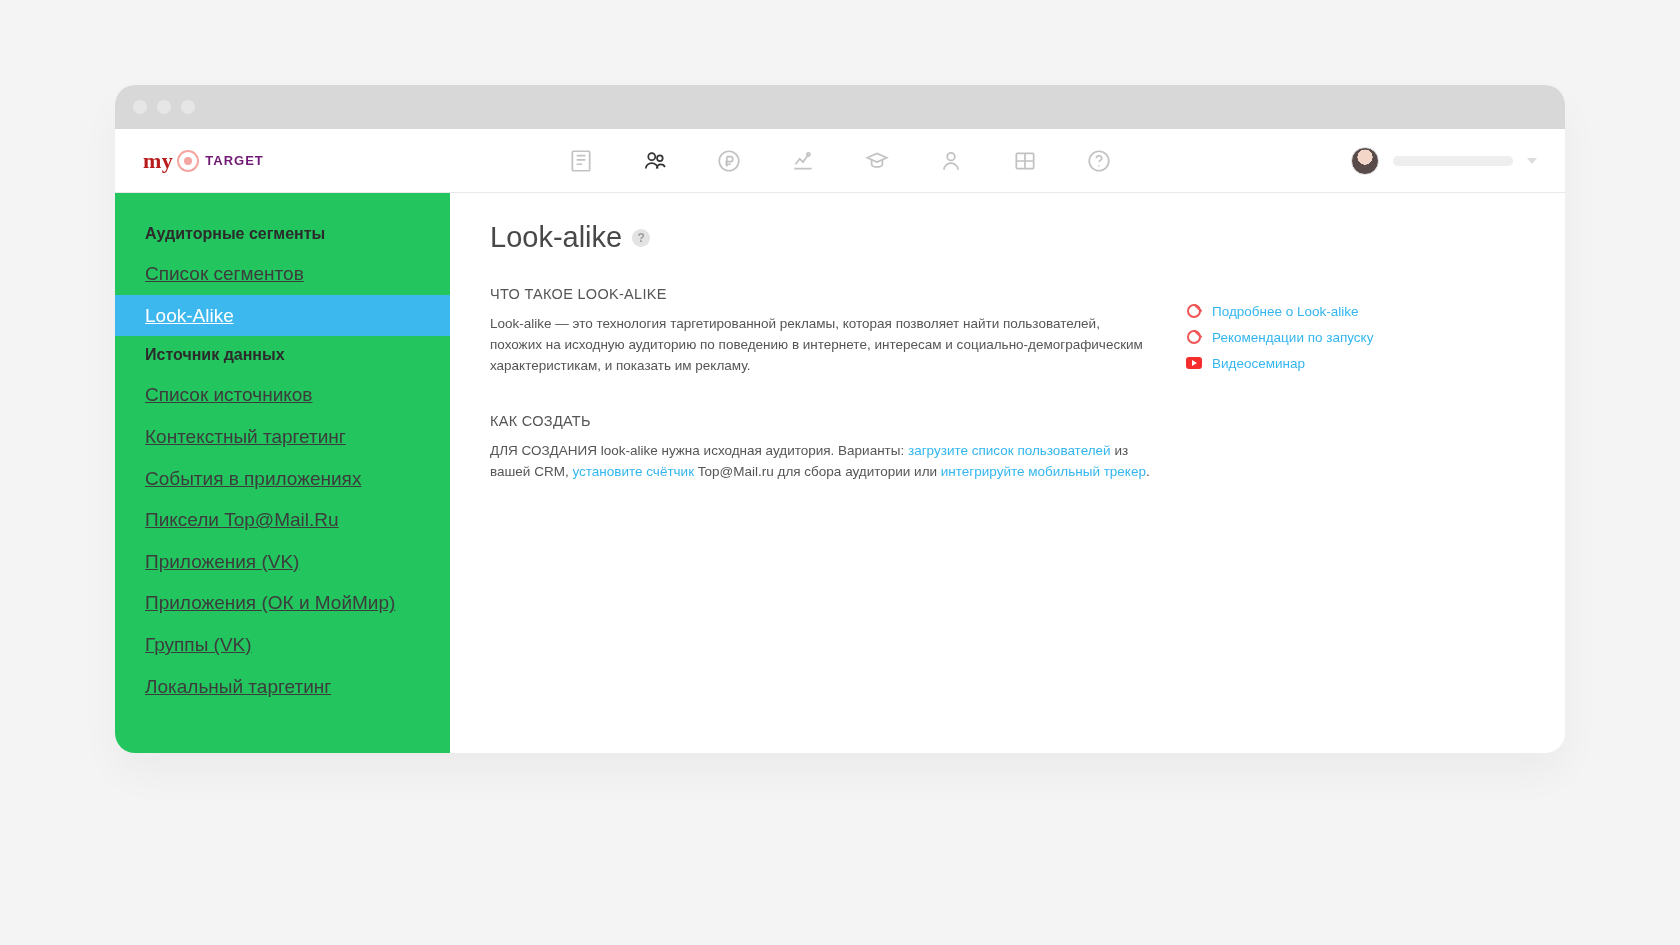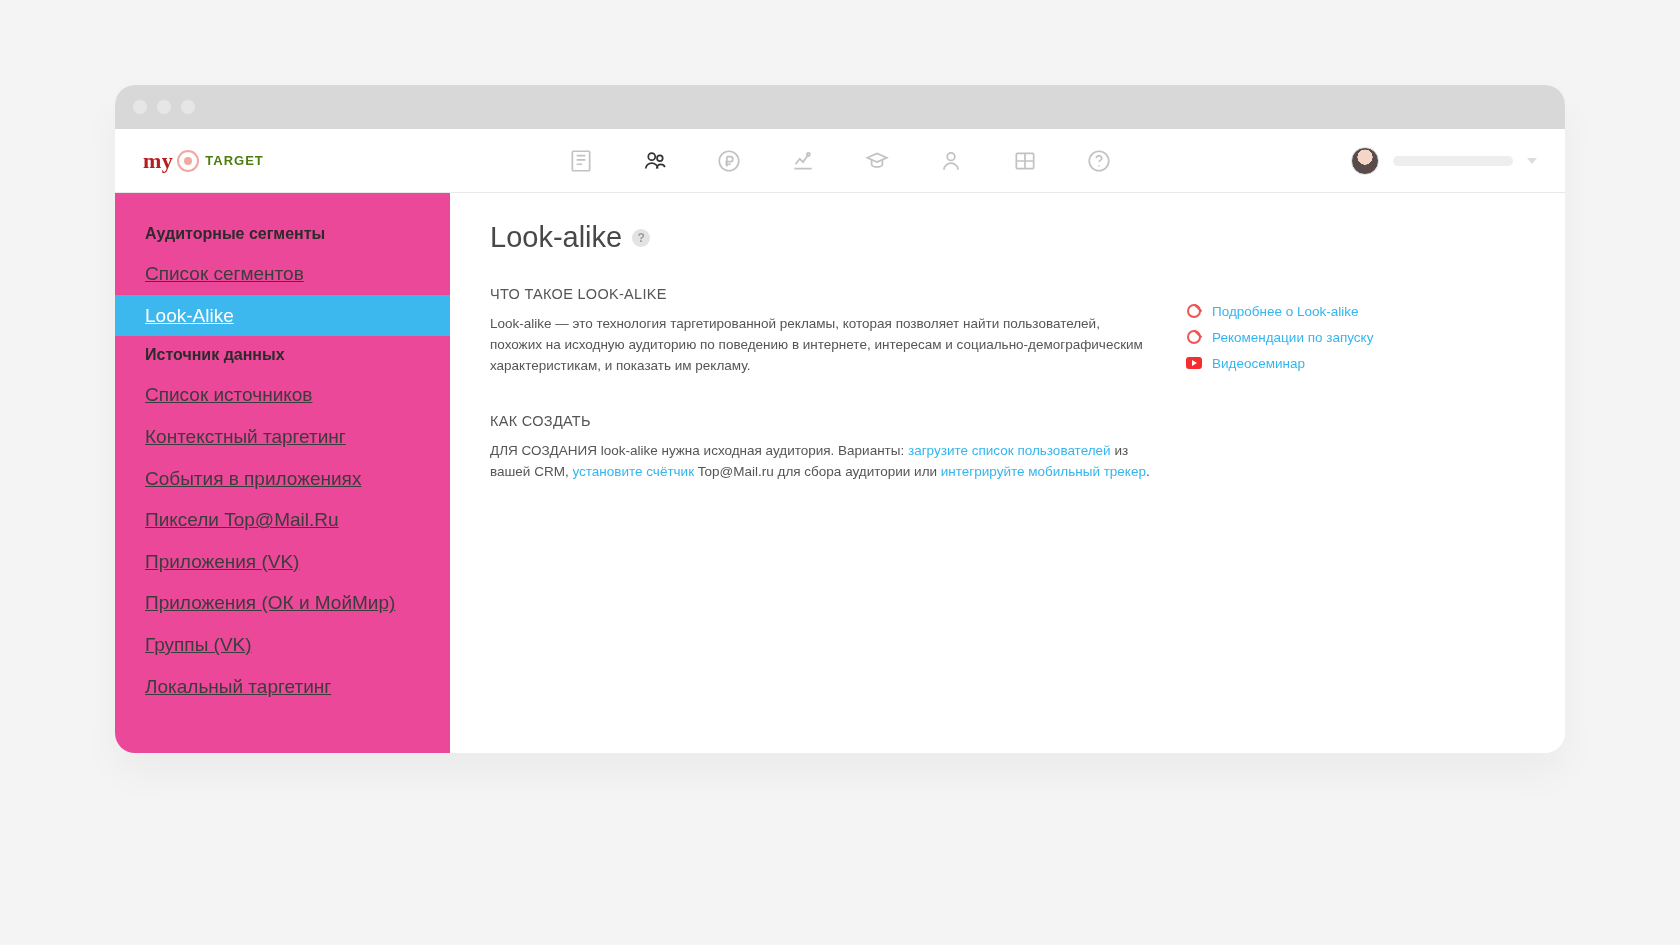--- a/index.html
+++ b/index.html
@@ -15,31 +15,31 @@
   .dots { display: flex; gap: 10px; }
   .dot { width: 14px; height: 14px; border-radius: 50%; background: #e6e6e6; }
   .topbar {
     height: 64px; border-bottom: 1px solid #e9e9e9; display: flex; align-items: center;
     padding: 0 28px; position: relative;
   }
   .logo { display: flex; align-items: center; font-weight: 600; color: #f5b5b0; letter-spacing: .5px; }
   .logo .my { font-family: cursive; font-size: 22px; color: #b91c1c; margin-right: 2px; }
   .logo .bulls { width: 22px; height: 22px; border: 2px solid #f4a6a0; border-radius: 50%; position: relative; margin: 0 6px 0 2px; }
   .logo .bulls::after { content: ""; position: absolute; inset: 5px; border-radius: 50%; background: #f4a6a0; }
-  .logo .target { font-size: 13px; color: #4d7c0f; font-weight: 600; letter-spacing: 1px; }
+  .logo .target { font-size: 13px; color: #701a75; font-weight: 600; letter-spacing: 1px; }
   .navicons { position: absolute; left: 50%; transform: translateX(-50%); display: flex; gap: 44px; align-items: center; }
   .navicons .ni { width: 30px; height: 30px; display: flex; align-items: center; justify-content: center; color: #c2c2c2; cursor: pointer; }
   .navicons .ni.active { color: #333; }
   .topbar-right { margin-left: auto; display: flex; align-items: center; gap: 14px; }
   .avatar { width: 28px; height: 28px; border-radius: 50%; background: radial-gradient(circle at 50% 35%, #f4d6c8 35%, #5a4b4b 36%); border: 1px solid #ddd; }
   .name-ph { width: 120px; height: 10px; background: #eee; border-radius: 5px; }
   .caret { width: 0; height: 0; border-left: 5px solid transparent; border-right: 5px solid transparent; border-top: 6px solid #ddd; }
 
   .body { display: flex; min-height: 560px; }
-  .sidebar { width: 335px; background: #ec4899; padding: 22px 0 36px; }
+  .sidebar { width: 335px; background: #22c55e; padding: 22px 0 36px; }
   .sb-section { font-weight: 700; font-size: 16px; color: #2b2b2b; padding: 10px 30px; }
   .sb-item { font-size: 19px; color: #3c3c3c; padding: 8px 30px; cursor: pointer; line-height: 1.35; text-decoration: underline; }
   .sb-item.active { background: #3db8ef; color: #fff; }
 
   .content { flex: 1; padding: 28px 42px 40px 40px; position: relative; }
   .content-row { display: flex; gap: 36px; }
   .main-col { flex: 1; max-width: 660px; }
   .aside-col { width: 230px; padding-top: 82px; }
 
   .page-title { font-size: 29px; font-weight: 500; color: #484848; display: flex; align-items: center; gap: 10px; margin-bottom: 32px; }

